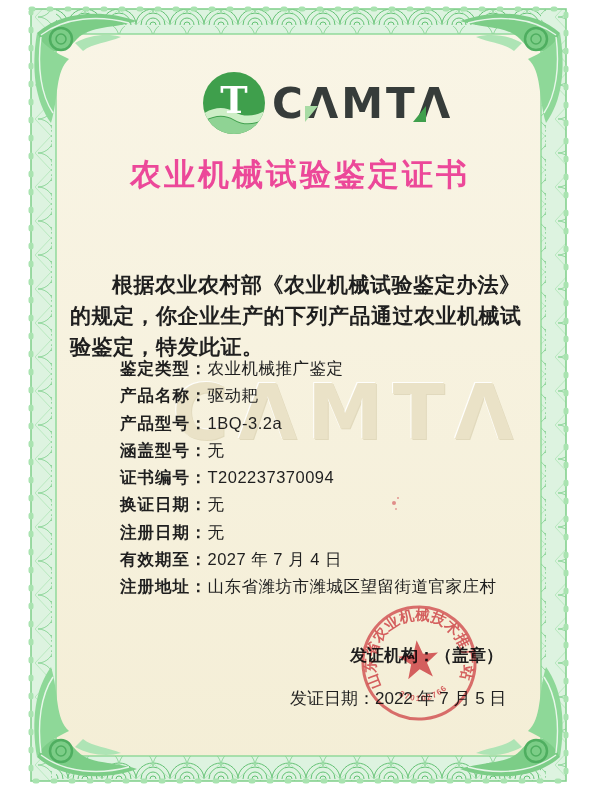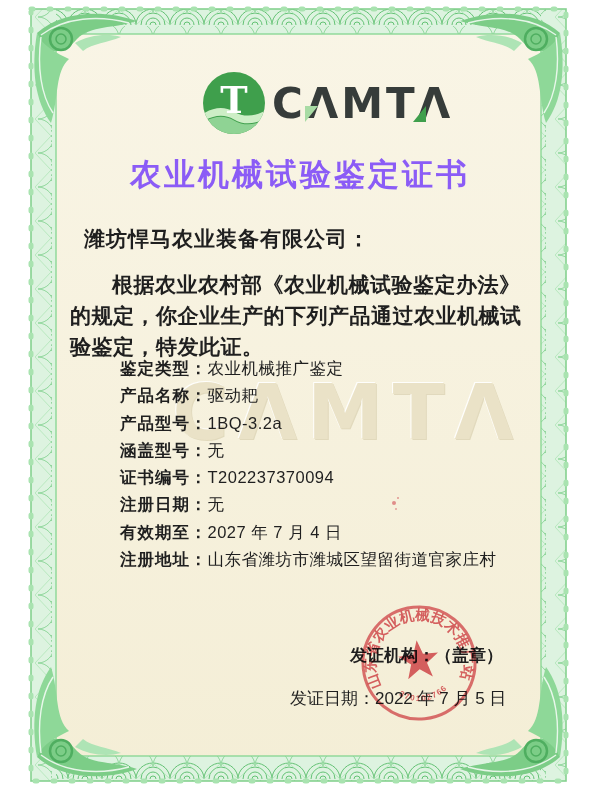--- a/index.html
+++ b/index.html
@@ -25,21 +25,21 @@
   .brand{
     position:absolute;left:272px;top:13px;line-height:42px;font-size:42px;
     font-weight:800;letter-spacing:3px;color:#363c3a;
     font-family:"DejaVu Sans", sans-serif;position:absolute;
   }
   .brand-tri{position:absolute;width:0;height:0;border-style:solid;}
   .tri-light{left:305px;top:36px;border-width:0 0 16px 13px;border-color:transparent transparent transparent #a8dba4;}
   .tri-dark{left:413px;top:36px;border-width:0 0 16px 13px;border-color:transparent transparent #3f9f4c transparent;}
   .cert-title{
     position:absolute;left:0;top:154px;width:600px;text-align:center;
-    font-size:31px;font-weight:700;letter-spacing:3px;color:#8b5cf6;
+    font-size:31px;font-weight:700;letter-spacing:3px;color:#ec4899;
     font-family:"DejaVu Serif", serif;
   }
   .recipient{position:absolute;left:84px;top:225px;font-size:21px;font-weight:700;letter-spacing:1px;}
   .body-par{
     position:absolute;left:70px;top:269px;width:464px;
     font-size:21px;line-height:31px;font-weight:600;text-indent:2em;letter-spacing:.5px;
   }
   .fields{position:absolute;left:120px;top:355px;}
   .field-row{height:27.3px;line-height:27.3px;font-size:16.5px;white-space:nowrap;}
   .field-label{font-weight:700;letter-spacing:1px;}
@@ -120,30 +120,30 @@
         </g>
         <text x="32" y="42" text-anchor="middle" font-family="DejaVu Serif, serif" font-weight="700" font-size="38" fill="#ffffff">T</text>
       </svg>
       <div class="brand">CΛMTΛ</div>
       <div class="brand-tri tri-light"></div>
       <div class="brand-tri tri-dark"></div>
     </div>
 
     <div class="cert-title">农业机械试验鉴定证书</div>
 
-    <div class="recipient">潍坊悍马农业装备有限公司：</div>
 
     <div class="body-par">根据农业农村部《农业机械试验鉴定办法》的规定，你企业生产的下列产品通过农业机械试验鉴定，特发此证。</div>
 
     <div class="fields">
       <div class="field-row"><span class="field-label">鉴定类型：</span><span class="field-value">农业机械推广鉴定</span></div>
       <div class="field-row"><span class="field-label">产品名称：</span><span class="field-value">驱动耙</span></div>
       <div class="field-row"><span class="field-label">产品型号：</span><span class="field-value">1BQ-3.2a</span></div>
       <div class="field-row"><span class="field-label">涵盖型号：</span><span class="field-value">无</span></div>
       <div class="field-row"><span class="field-label">证书编号：</span><span class="field-value">T202237370094</span></div>
+      <div class="field-row"><span class="field-label">换证日期：</span><span class="field-value">无</span></div>
       <div class="field-row"><span class="field-label">注册日期：</span><span class="field-value">无</span></div>
       <div class="field-row"><span class="field-label">有效期至：</span><span class="field-value">2027 年 7 月 4 日</span></div>
       <div class="field-row"><span class="field-label">注册地址：</span><span class="field-value">山东省潍坊市潍城区望留街道官家庄村</span></div>
     </div>
 
     <div class="issuer-line"><span>发证机构：</span><span>（盖章）</span></div>
     <div class="date-line"><span>发证日期：</span><span>2022 年 7 月 5 日</span></div>
 
     <div class="speckle"></div>
   </div>

